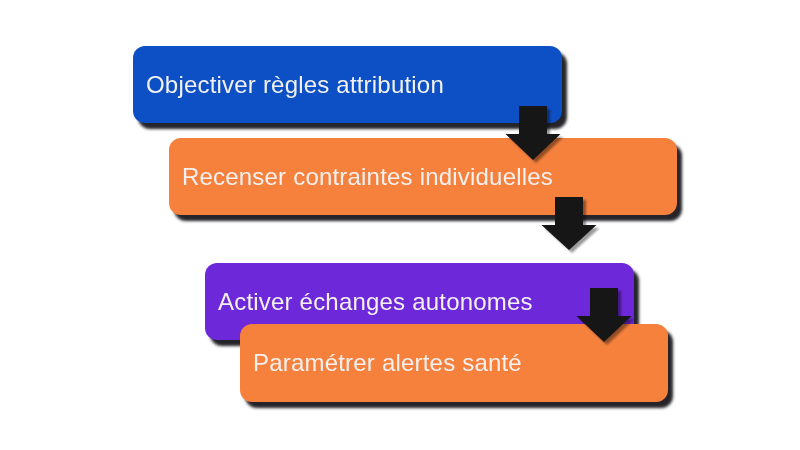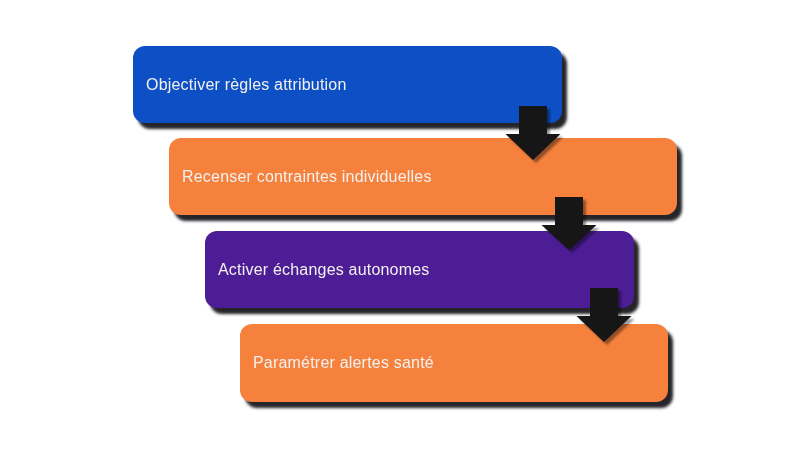--- a/index.html
+++ b/index.html
@@ -19,21 +19,21 @@
   }
   .step-box {
     position: absolute;
     border-radius: 12px;
     box-shadow: 5px 6px 3px rgba(12,12,18,0.9);
     display: flex;
     align-items: center;
     padding-left: 13px;
     box-sizing: border-box;
     color: #f3f1ef;
-    font-size: 16px;
+    font-size: 24px;
     font-weight: 400;
     letter-spacing: 0.2px;
     white-space: nowrap;
   }
   #step-1 { left: 133px; top: 46px;  width: 429px; height: 77px; }
   #step-2 { left: 169px; top: 138px; width: 508px; height: 77px; }
   #step-3 { left: 205px; top: 231px; width: 429px; height: 77px; }
   #step-4 { left: 240px; top: 324px; width: 428px; height: 78px; }
   .arrow-layer {
     position: absolute;
@@ -49,21 +49,21 @@
 <div class="canvas">
 
   <div class="step-box" id="step-1" style="background: rgb(13, 80, 197);">
     <span>Objectiver règles attribution</span>
   </div>
 
   <div class="step-box" id="step-2" style="background: rgb(245, 129, 61);">
     <span>Recenser contraintes individuelles</span>
   </div>
 
-  <div class="step-box" id="step-3" style="background: #4c1d95;">
+  <div class="step-box" id="step-3" style="background: #6d28d9; margin-top: 32px;">
     <span>Activer échanges autonomes</span>
   </div>
 
   <div class="step-box" id="step-4" style="background: rgb(245, 129, 61);">
     <span>Paramétrer alertes santé</span>
   </div>
 
   <svg class="arrow-layer" viewBox="0 0 800 450" xmlns="http://www.w3.org/2000/svg">
     <defs>
       <filter id="arrowShadow" x="-30%" y="-30%" width="160%" height="160%">

